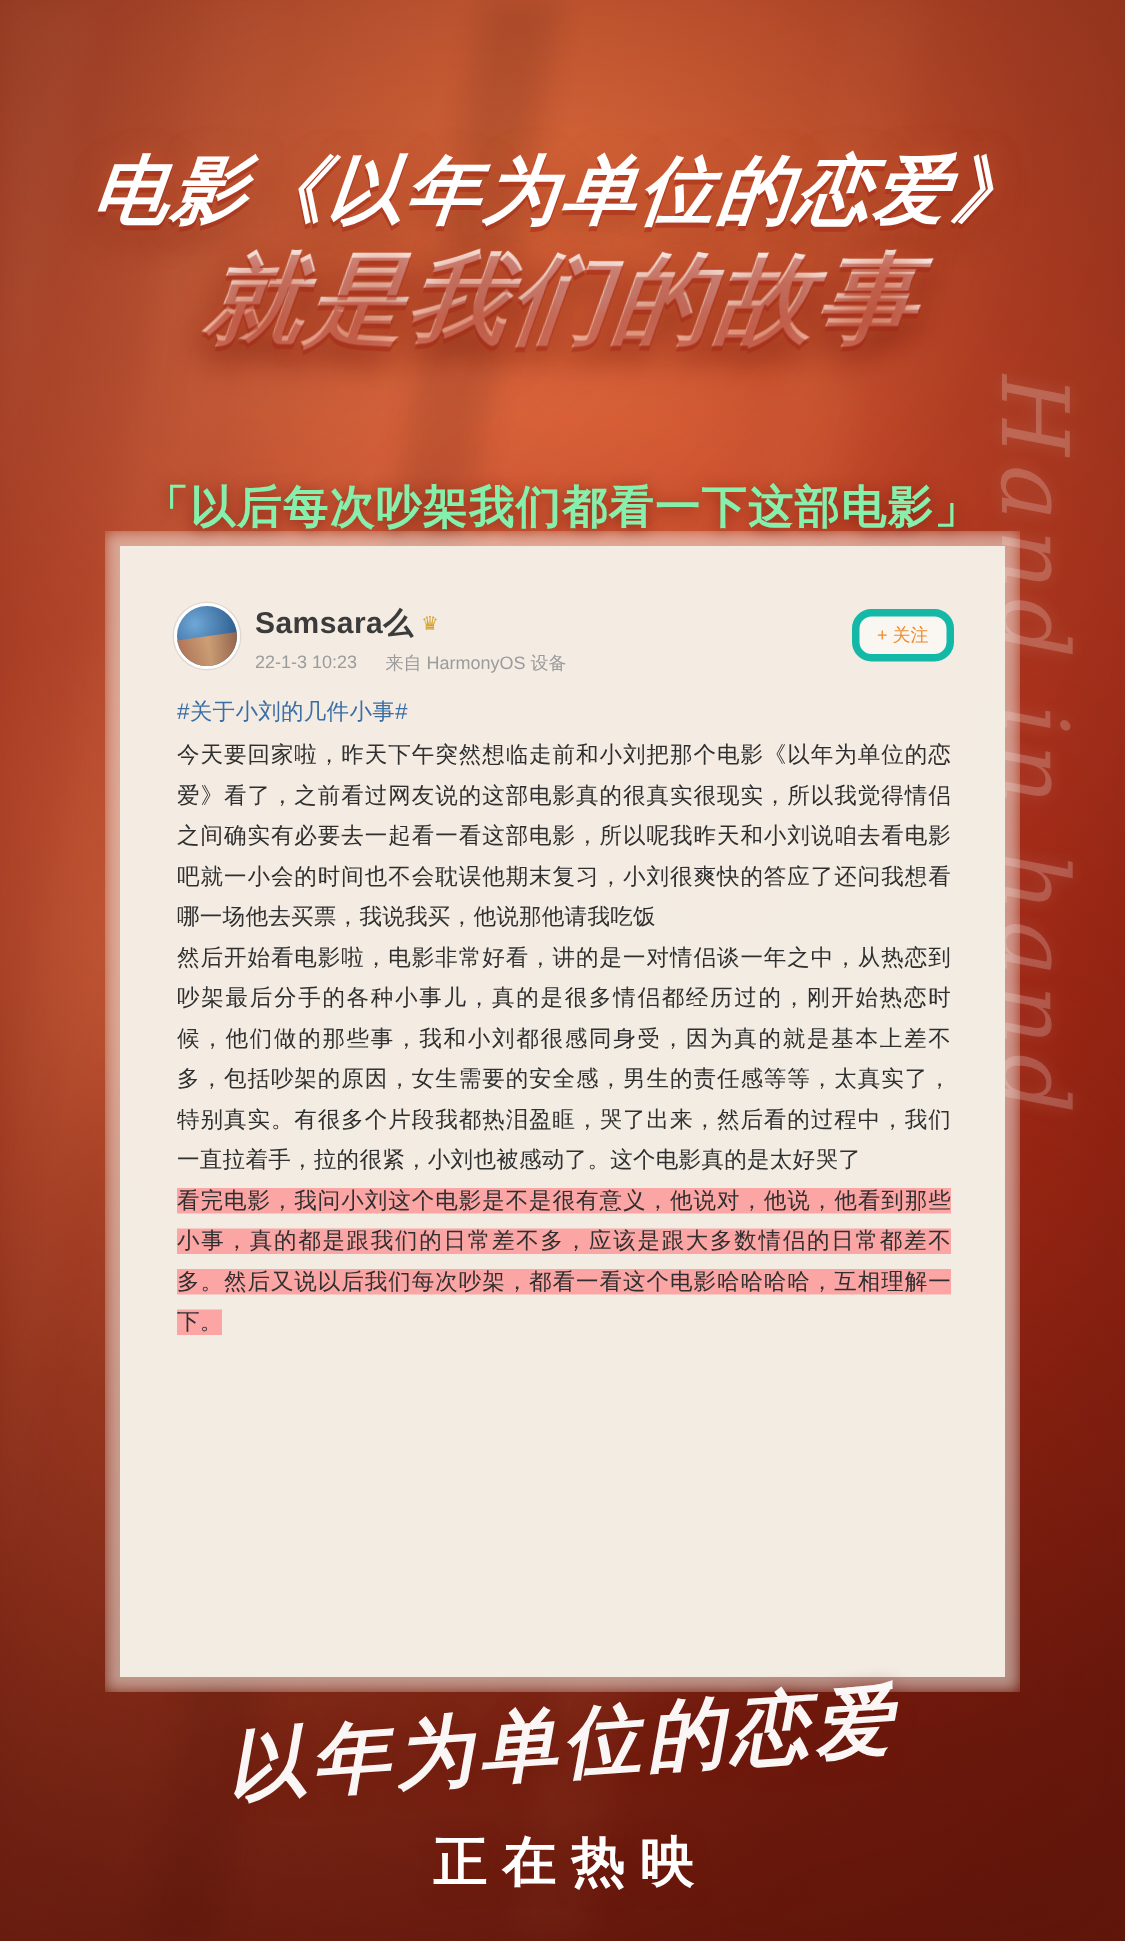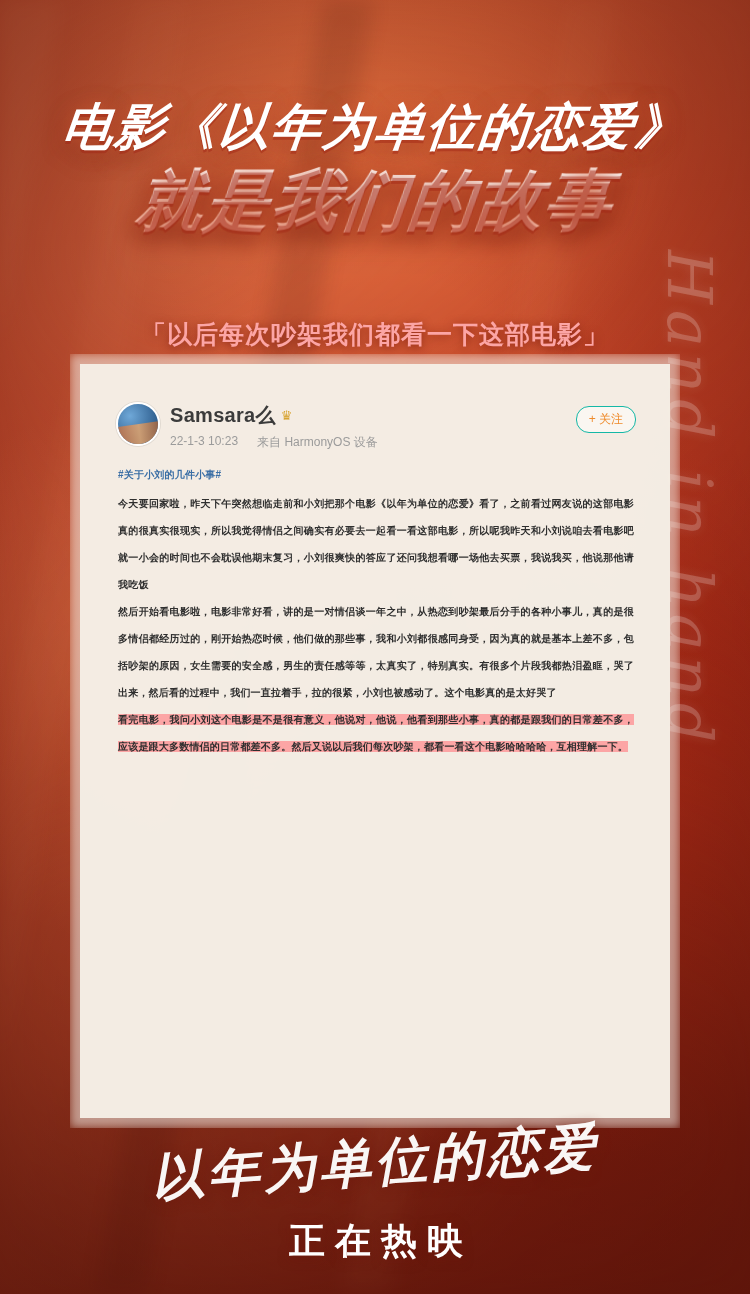--- a/index.html
+++ b/index.html
@@ -92,23 +92,23 @@
   }
   .subline {
     position: absolute;
     top: 318px;
     left: 0;
     right: 0;
     text-align: center;
     z-index: 6;
     font-family: "Liberation Serif", serif;
     font-weight: bold;
-    font-size: 25px;
+    font-size: 30px;
     letter-spacing: 1px;
-    color: #fca5a5;
+    color: #86efac;
     text-shadow: 0 2px 10px rgba(120,25,12,0.75);
   }
 
   
   .script-wm {
     position: absolute;
     right: 24px;
     top: 250px;
     z-index: 4;
     font-family: "DejaVu Serif", serif;
@@ -227,36 +227,35 @@
     margin-top: 5px;
     font-size: 12px;
     color: #9b9b9b;
     display: flex;
     gap: 19px;
     flex-wrap: nowrap;
   }
   .follow-btn {
     flex: 0 0 auto;
     margin-top: 4px;
-    border: 1px solid #14b8a6;
+    border: 5px solid #14b8a6;
     color: #ef8b2c;
     border-radius: 13px;
     font-size: 12px;
     padding: 4px 12px;
     background: rgba(255,255,255,0.5);
     white-space: nowrap;
   }
   .post-body {
     padding: 10px 16px 0 16px;
-    font-size: 10px;
+    font-size: 15px;
     line-height: 27px;
     color: #2f2f2f;
     letter-spacing: .2px;
     text-align: justify;
-    font-weight: bold;
   }
   .topic {
     color: #3a6ea5;
     display: block;
     margin-bottom: 2px;
   }
   .para { margin: 0; }
   .hl { background: #fca5a5; }
 
   

